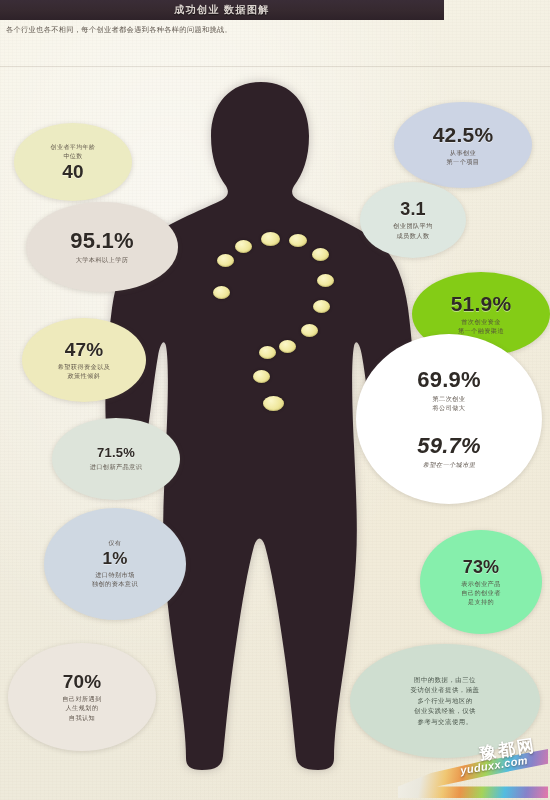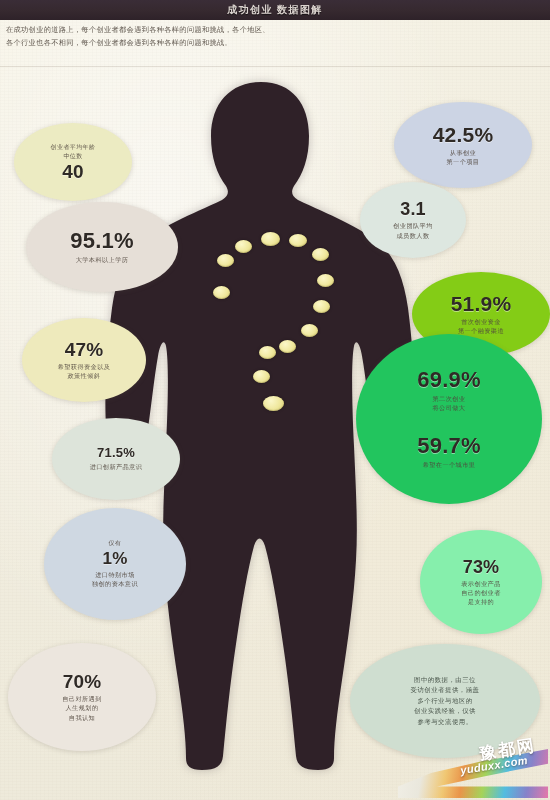--- a/index.html
+++ b/index.html
@@ -33,21 +33,21 @@
     background-image:
       repeating-linear-gradient(0deg, rgba(120,110,95,.10) 0 1px, rgba(255,255,255,0) 1px 3px),
       repeating-linear-gradient(90deg, rgba(120,110,95,.07) 0 1px, rgba(255,255,255,0) 1px 4px);
     pointer-events: none;
   }
 
   
   #titlebar {
     position: absolute;
     left: 0; top: 0;
-    width: 550px;
+    width: 444px;
     height: 20px;
     background: linear-gradient(180deg, #3a2d37 0%, #36292f 55%, #2e2229 100%);
     display: flex;
     align-items: center;
     justify-content: center;
     z-index: 6;
   }
   #title-text {
     color: #e9e2dc;
     font-size: 10px;
@@ -147,21 +147,21 @@
   .bubble .textonly {
     color: #3f4a40;
     line-height: 1.62;
     letter-spacing: .5px;
     filter: blur(0.32px);
     opacity: .92;
     font-size: 6.4px;
     white-space: pre-line;
   }
   .blk { display: flex; flex-direction: column; align-items: center; text-align: center; }
-  .blk + .blk { margin-top: 22px; }
+  .blk + .blk { margin-top: 22px; font-style: italic; }
 
   
   #watermark {
     position: absolute;
     right: 2px;
     bottom: 2px;
     width: 150px;
     height: 66px;
     z-index: 8;
   }
@@ -323,21 +323,21 @@
 成员数人数</div>
         </div>
       </div>
       <div class="bubble" style="left: 412px; top: 272px; width: 138px; height: 84px; background: #84cc16;">
         <div class="blk">
           <div class="num" style="font-size: 21px;">51.9%</div>
           <div class="cap">首次创业资金
 第一个融资渠道</div>
         </div>
       </div>
-      <div class="bubble" style="left: 356px; top: 334px; width: 186px; height: 170px; background: #22c55e;">
+      <div class="bubble" style="left: 356px; top: 334px; width: 186px; height: 170px; background: #ffffff;">
         <div class="blk">
           <div class="num" style="font-size: 22px;">69.9%</div>
           <div class="cap">第二次创业
 将公司做大</div>
         </div>
         <div class="blk">
           <div class="num" style="font-size: 22px;">59.7%</div>
           <div class="cap">希望在一个城市里</div>
         </div>
       </div>
@@ -358,21 +358,20 @@
       </div>
     </div>
 
   <div id="grain"></div>
   <div id="headrule"></div>
 
   <div id="titlebar">
     <span id="title-text">成功创业 数据图解</span>
   </div>
   <div id="intro">
-      <p>在成功创业的道路上，每个创业者都会遇到各种各样的问题和挑战，各个地区、</p>
       <p>各个行业也各不相同，每个创业者都会遇到各种各样的问题和挑战。</p>
     </div>
 
   <div id="watermark">
     <div id="wm-swoosh"></div>
     <div id="wm-cn">豫都网</div>
     <div id="wm-url">yuduxx.com</div>
   </div>
 
 </div>

